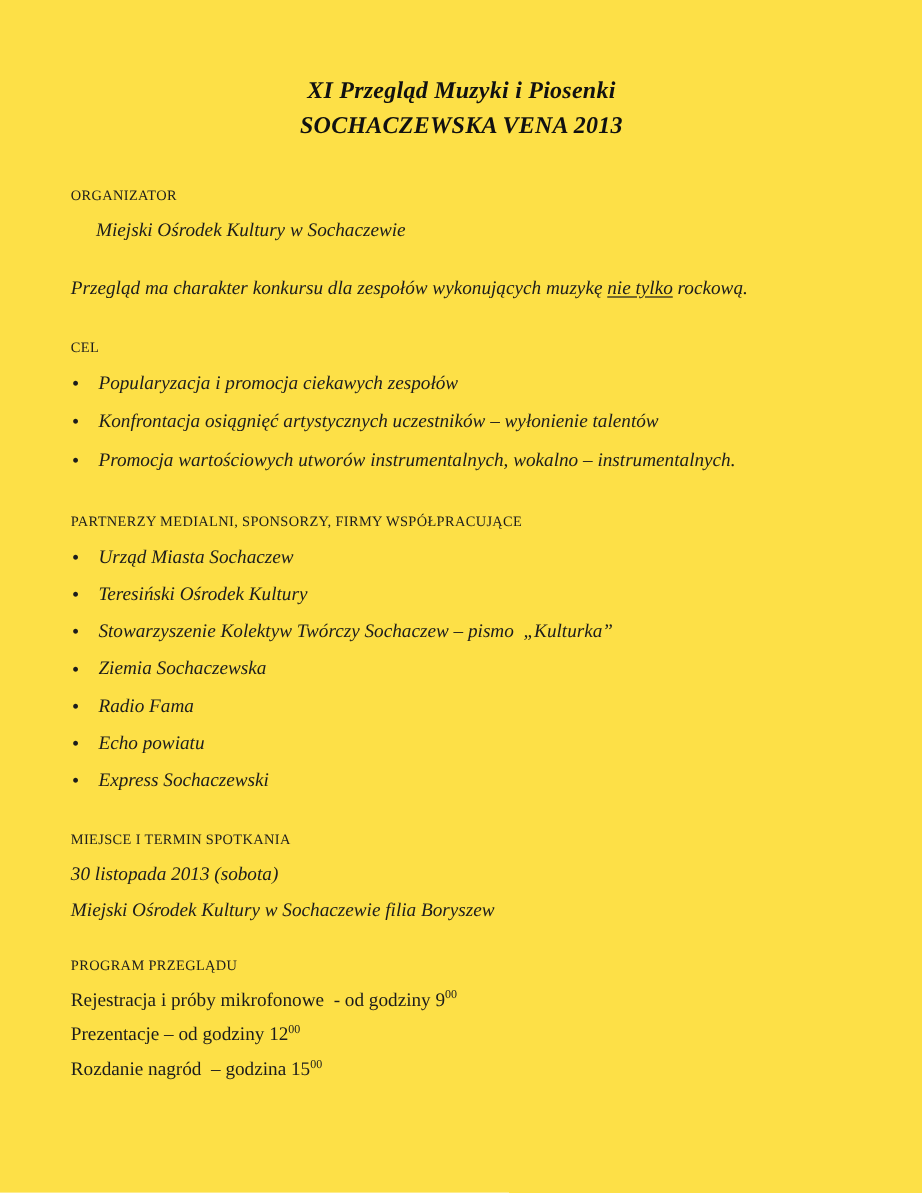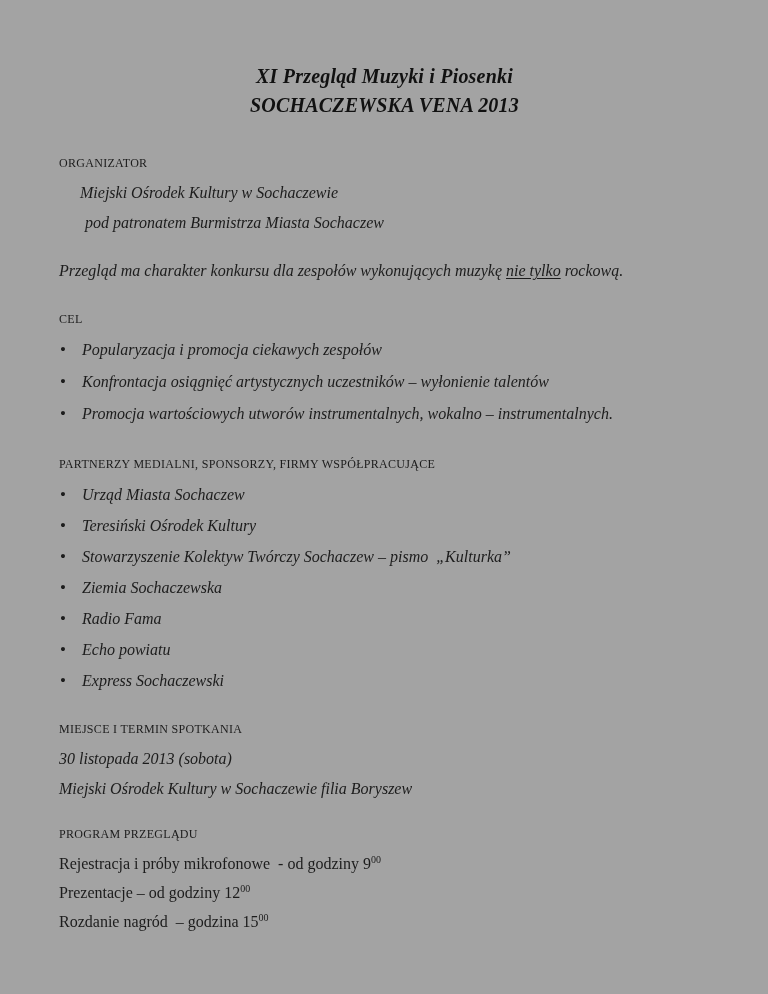--- a/index.html
+++ b/index.html
@@ -4,21 +4,21 @@
 <style>
   html, body {
     margin: 0;
     padding: 0;
     background: #ffffff;
   }
   .page {
     position: relative;
     width: 768px;
     height: 994px;
-    background: #a3a3a3;
+    background: #fde047;
     overflow: hidden;
     font-family: "Liberation Serif", "DejaVu Serif", serif;
     color: #1c1c1c;
     box-sizing: border-box;
     padding: 62px 58px 0 59px;
   }
   .doc-title {
     text-align: center;
     font-size: 20px;
     font-weight: bold;
@@ -95,21 +95,20 @@
 <div class="page">
 
   <div class="doc-title">
     <div>XI Przegląd Muzyki i Piosenki</div>
     <div>SOCHACZEWSKA VENA 2013</div>
   </div>
 
   <div class="org-block">
     <div class="heading">ORGANIZATOR</div>
     <div class="doc-line org-line-0">Miejski Ośrodek Kultury w Sochaczewie</div>
-    <div class="doc-line org-line-1">pod patronatem Burmistrza Miasta Sochaczew</div>
   </div>
 
   <div class="intro-par"><span>Przegląd ma charakter konkursu dla zespołów wykonujących muzykę </span><span class="u">nie tylko</span><span> rockową.</span></div>
 
   <div class="cel-block">
     <div class="heading">CEL</div>
     <ul class="bullet-list">
       <li>Popularyzacja i promocja ciekawych zespołów</li>
       <li>Konfrontacja osiągnięć artystycznych uczestników – wyłonienie talentów</li>
       <li>Promocja wartościowych utworów instrumentalnych, wokalno – instrumentalnych.</li>

